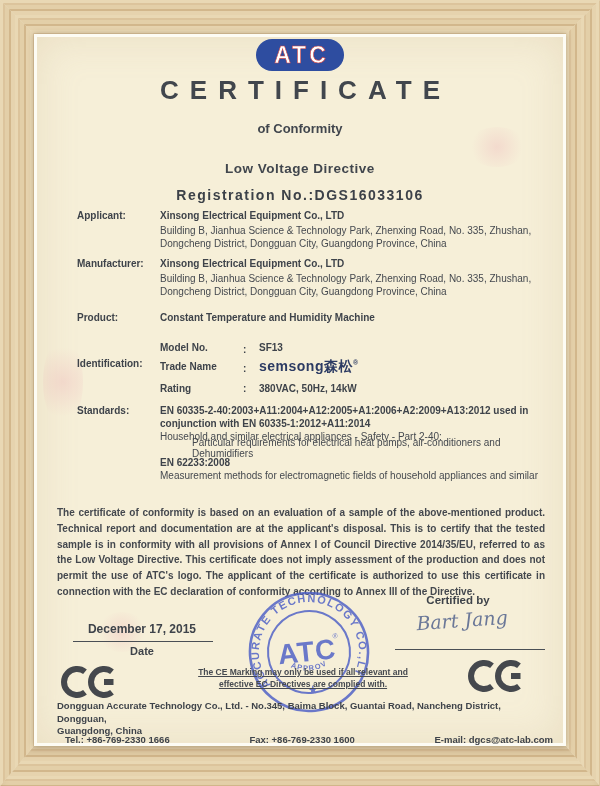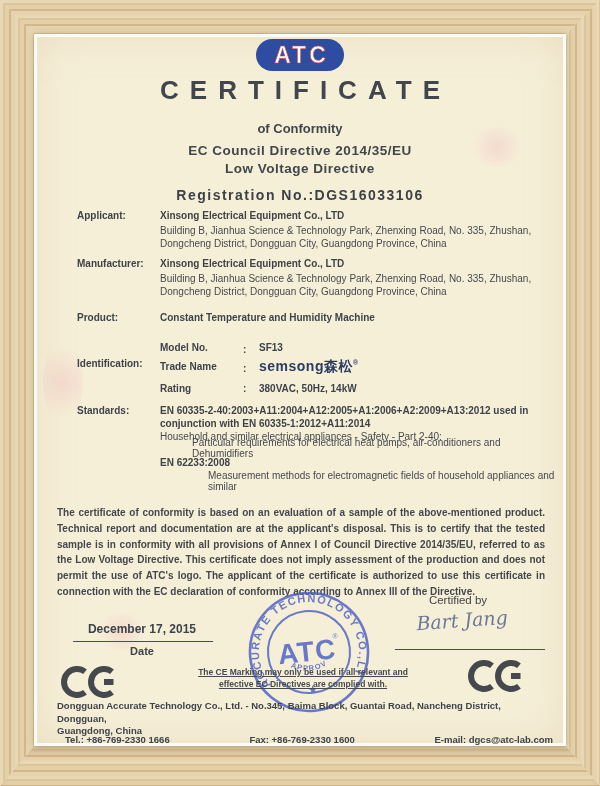--- a/index.html
+++ b/index.html
@@ -47,21 +47,21 @@
   .idval { left:222px; font-size:10px; font-weight:bold; color:#3e434a; }
 
   .trade-logo { left:222px; font-size:14px; font-weight:bold; color:#2c3b63; letter-spacing:.5px; }
   .trade-logo sup { font-size:7px; }
 
   .statement { left:20px; top:468px; width:488px; font-size:10px; font-weight:bold; color:#44484e;
                line-height:15.8px; text-align:justify; }
 
   .stamp { left:197px; top:540px; width:150px; height:150px; opacity:.82; }
 
-  .certified-by { left:356px; top:557px; width:130px; font-size:11.5px; font-weight:normal; color:#3e434a; }
+  .certified-by { left:356px; top:557px; width:130px; font-size:11.5px; font-weight:bold; color:#3e434a; }
   .signature { left:350px; top:572px; width:150px; font-family:"DejaVu Serif", serif; font-style:italic;
                font-size:19px; color:#6b7898; transform:rotate(-4deg); }
   .sig-line { left:358px; top:612px; width:150px; border-top:1.5px solid #4a4f55; }
 
   .date-value { left:30px; top:585px; width:150px; font-size:12px; font-weight:bold; color:#3e434a; }
   .date-line { left:36px; top:604px; width:140px; border-top:1.5px solid #4a4f55; }
   .date-label { left:30px; top:608px; width:150px; font-size:11px; font-weight:bold; color:#3e434a; }
 
   .ce-left { left:21px; top:622px; }
   .ce-right { left:428px; top:616px; }
@@ -86,21 +86,20 @@
 
       <div class="smudge" style="left:6px;top:300px;width:40px;height:90px;"></div>
       <div class="smudge" style="left:430px;top:90px;width:60px;height:40px;"></div>
       <div class="smudge" style="left:60px;top:575px;width:50px;height:40px;"></div>
 
       <div class="abs atc-pill">
         <span>ATC</span>
       </div>
       <div class="abs c title">CERTIFICATE</div>
       <div class="abs c subtitle">of Conformity</div>
-      <div class="abs c dir1">EC Council Directive 2014/35/EU</div>
       <div class="abs c dir2">Low Voltage Directive</div>
       <div class="abs c registration">Registration No.:DGS16033106</div>
 
       <div class="abs lbl" style="top:173px;">Applicant:</div>
       <div class="abs val valb" style="top:173px;">Xinsong Electrical Equipment Co., LTD</div>
       <div class="abs val" style="top:188px;">Building B, Jianhua Science &amp; Technology Park, Zhenxing Road, No. 335, Zhushan,</div>
       <div class="abs val" style="top:201px;">Dongcheng District, Dongguan City, Guangdong Province, China</div>
 
       <div class="abs lbl" style="top:221px;">Manufacturer:</div>
       <div class="abs val valb" style="top:221px;">Xinsong Electrical Equipment Co., LTD</div>
@@ -122,21 +121,21 @@
       <div class="abs val valb" style="top:346px;">Rating</div>
       <div class="abs colon" style="top:346px;">:</div>
       <div class="abs idval" style="top:346px;">380VAC, 50Hz, 14kW</div>
 
       <div class="abs lbl" style="top:368px;">Standards:</div>
       <div class="abs val valb" style="top:368px;">EN 60335-2-40:2003+A11:2004+A12:2005+A1:2006+A2:2009+A13:2012 used in</div>
       <div class="abs val valb" style="top:381px;">conjunction with EN 60335-1:2012+A11:2014</div>
       <div class="abs val" style="top:394px;">Household and similar electrical appliances - Safety - Part 2-40:</div>
       <div class="abs val" style="top:400px;padding-left:32px;">Particular requirements for electrical heat pumps, air-conditioners and Dehumidifiers</div>
       <div class="abs val valb" style="top:420px;">EN 62233:2008</div>
-      <div class="abs val" style="top:433px;margin-left:48px;">Measurement methods for electromagnetic fields of household appliances and similar</div>
+      <div class="abs val" style="top:433px;">Measurement methods for electromagnetic fields of household appliances and similar</div>
 
       <div class="abs statement">The certificate of conformity is based on an evaluation of a sample of the above-mentioned product. Technical report and documentation are at the applicant's disposal. This is to certify that the tested sample is in conformity with all provisions of Annex I of Council Directive 2014/35/EU, referred to as the Low Voltage Directive. This certificate does not imply assessment of the production and does not permit the use of ATC's logo. The applicant of the certificate is authorized to use this certificate in connection with the EC declaration of conformity according to Annex III of the Directive.</div>
 
       <svg class="abs stamp" viewBox="0 0 150 150">
         <g transform="rotate(-6 75 75)" fill="none" stroke="#4c5ec6">
           <circle cx="75" cy="75" r="59" stroke-width="2.6"></circle>
           <circle cx="75" cy="75" r="41" stroke-width="2"></circle>
           <path id="ringPath" d="M 34,103.7 A 50 50 0 1 1 116,103.7" stroke="none"></path>
           <path id="apPath" d="M 55,88 Q 75,99 95,88" stroke="none"></path>
           <text font-size="11" font-weight="bold" letter-spacing="1.4" fill="#4c5ec6" stroke="none">

